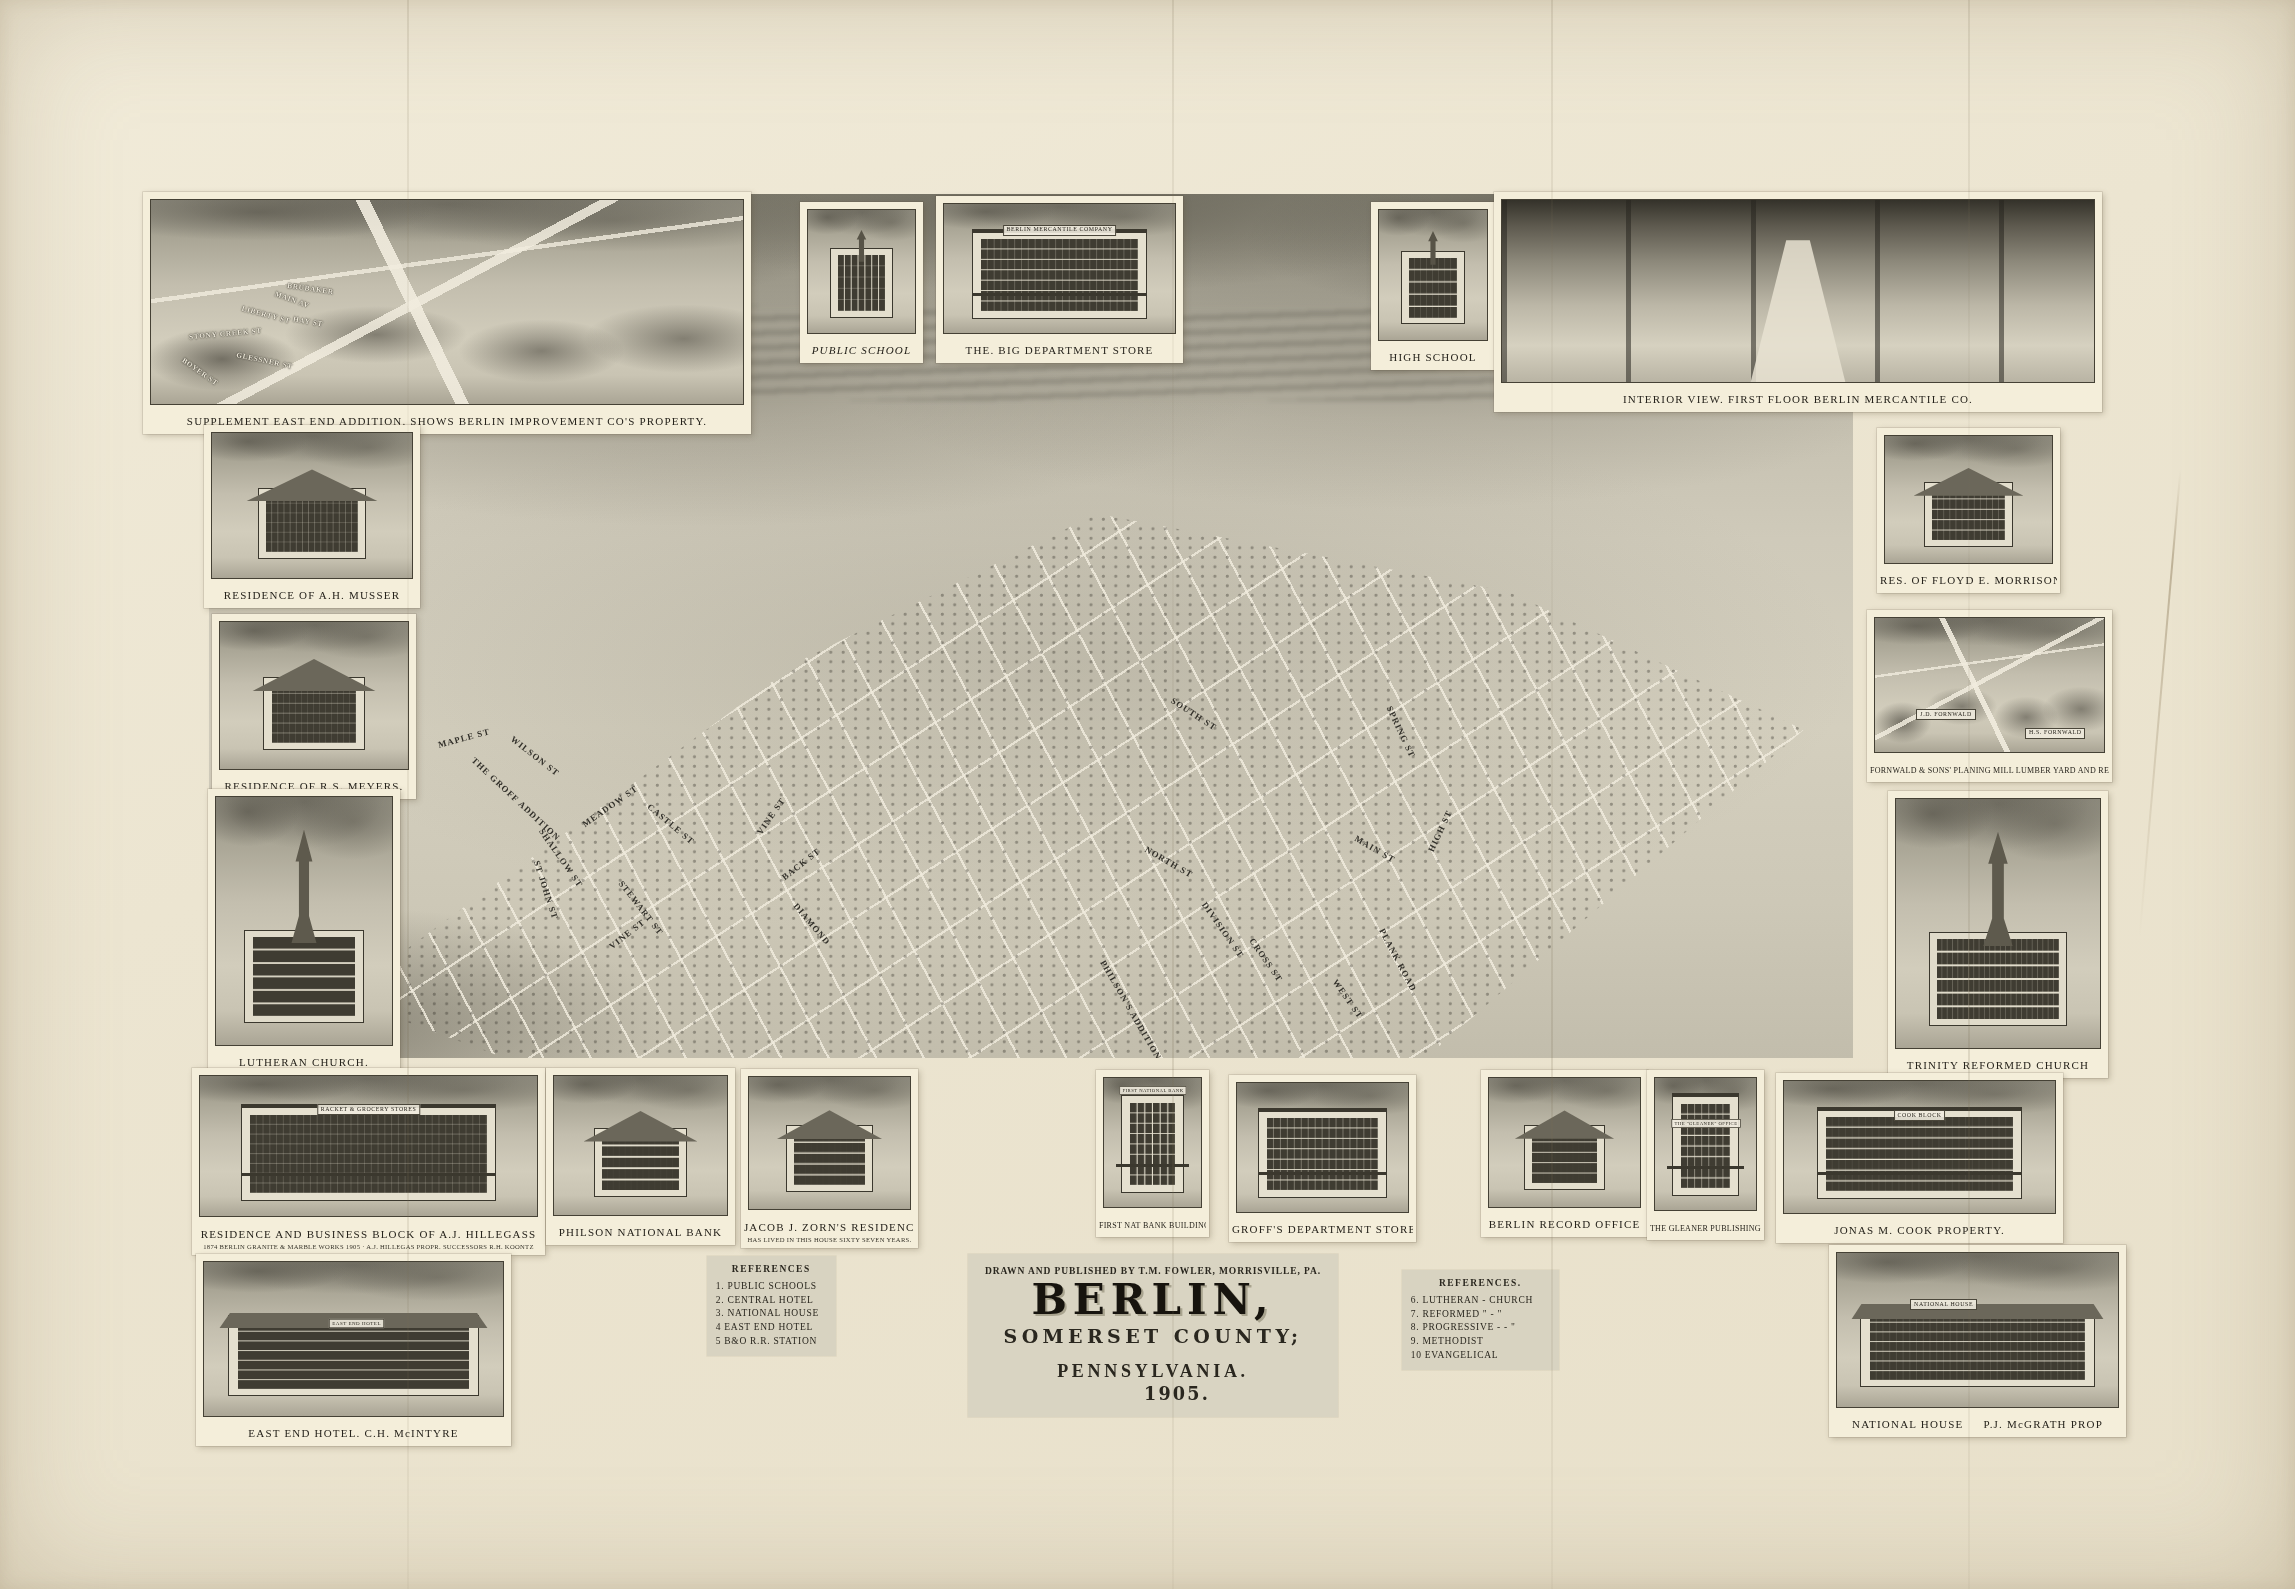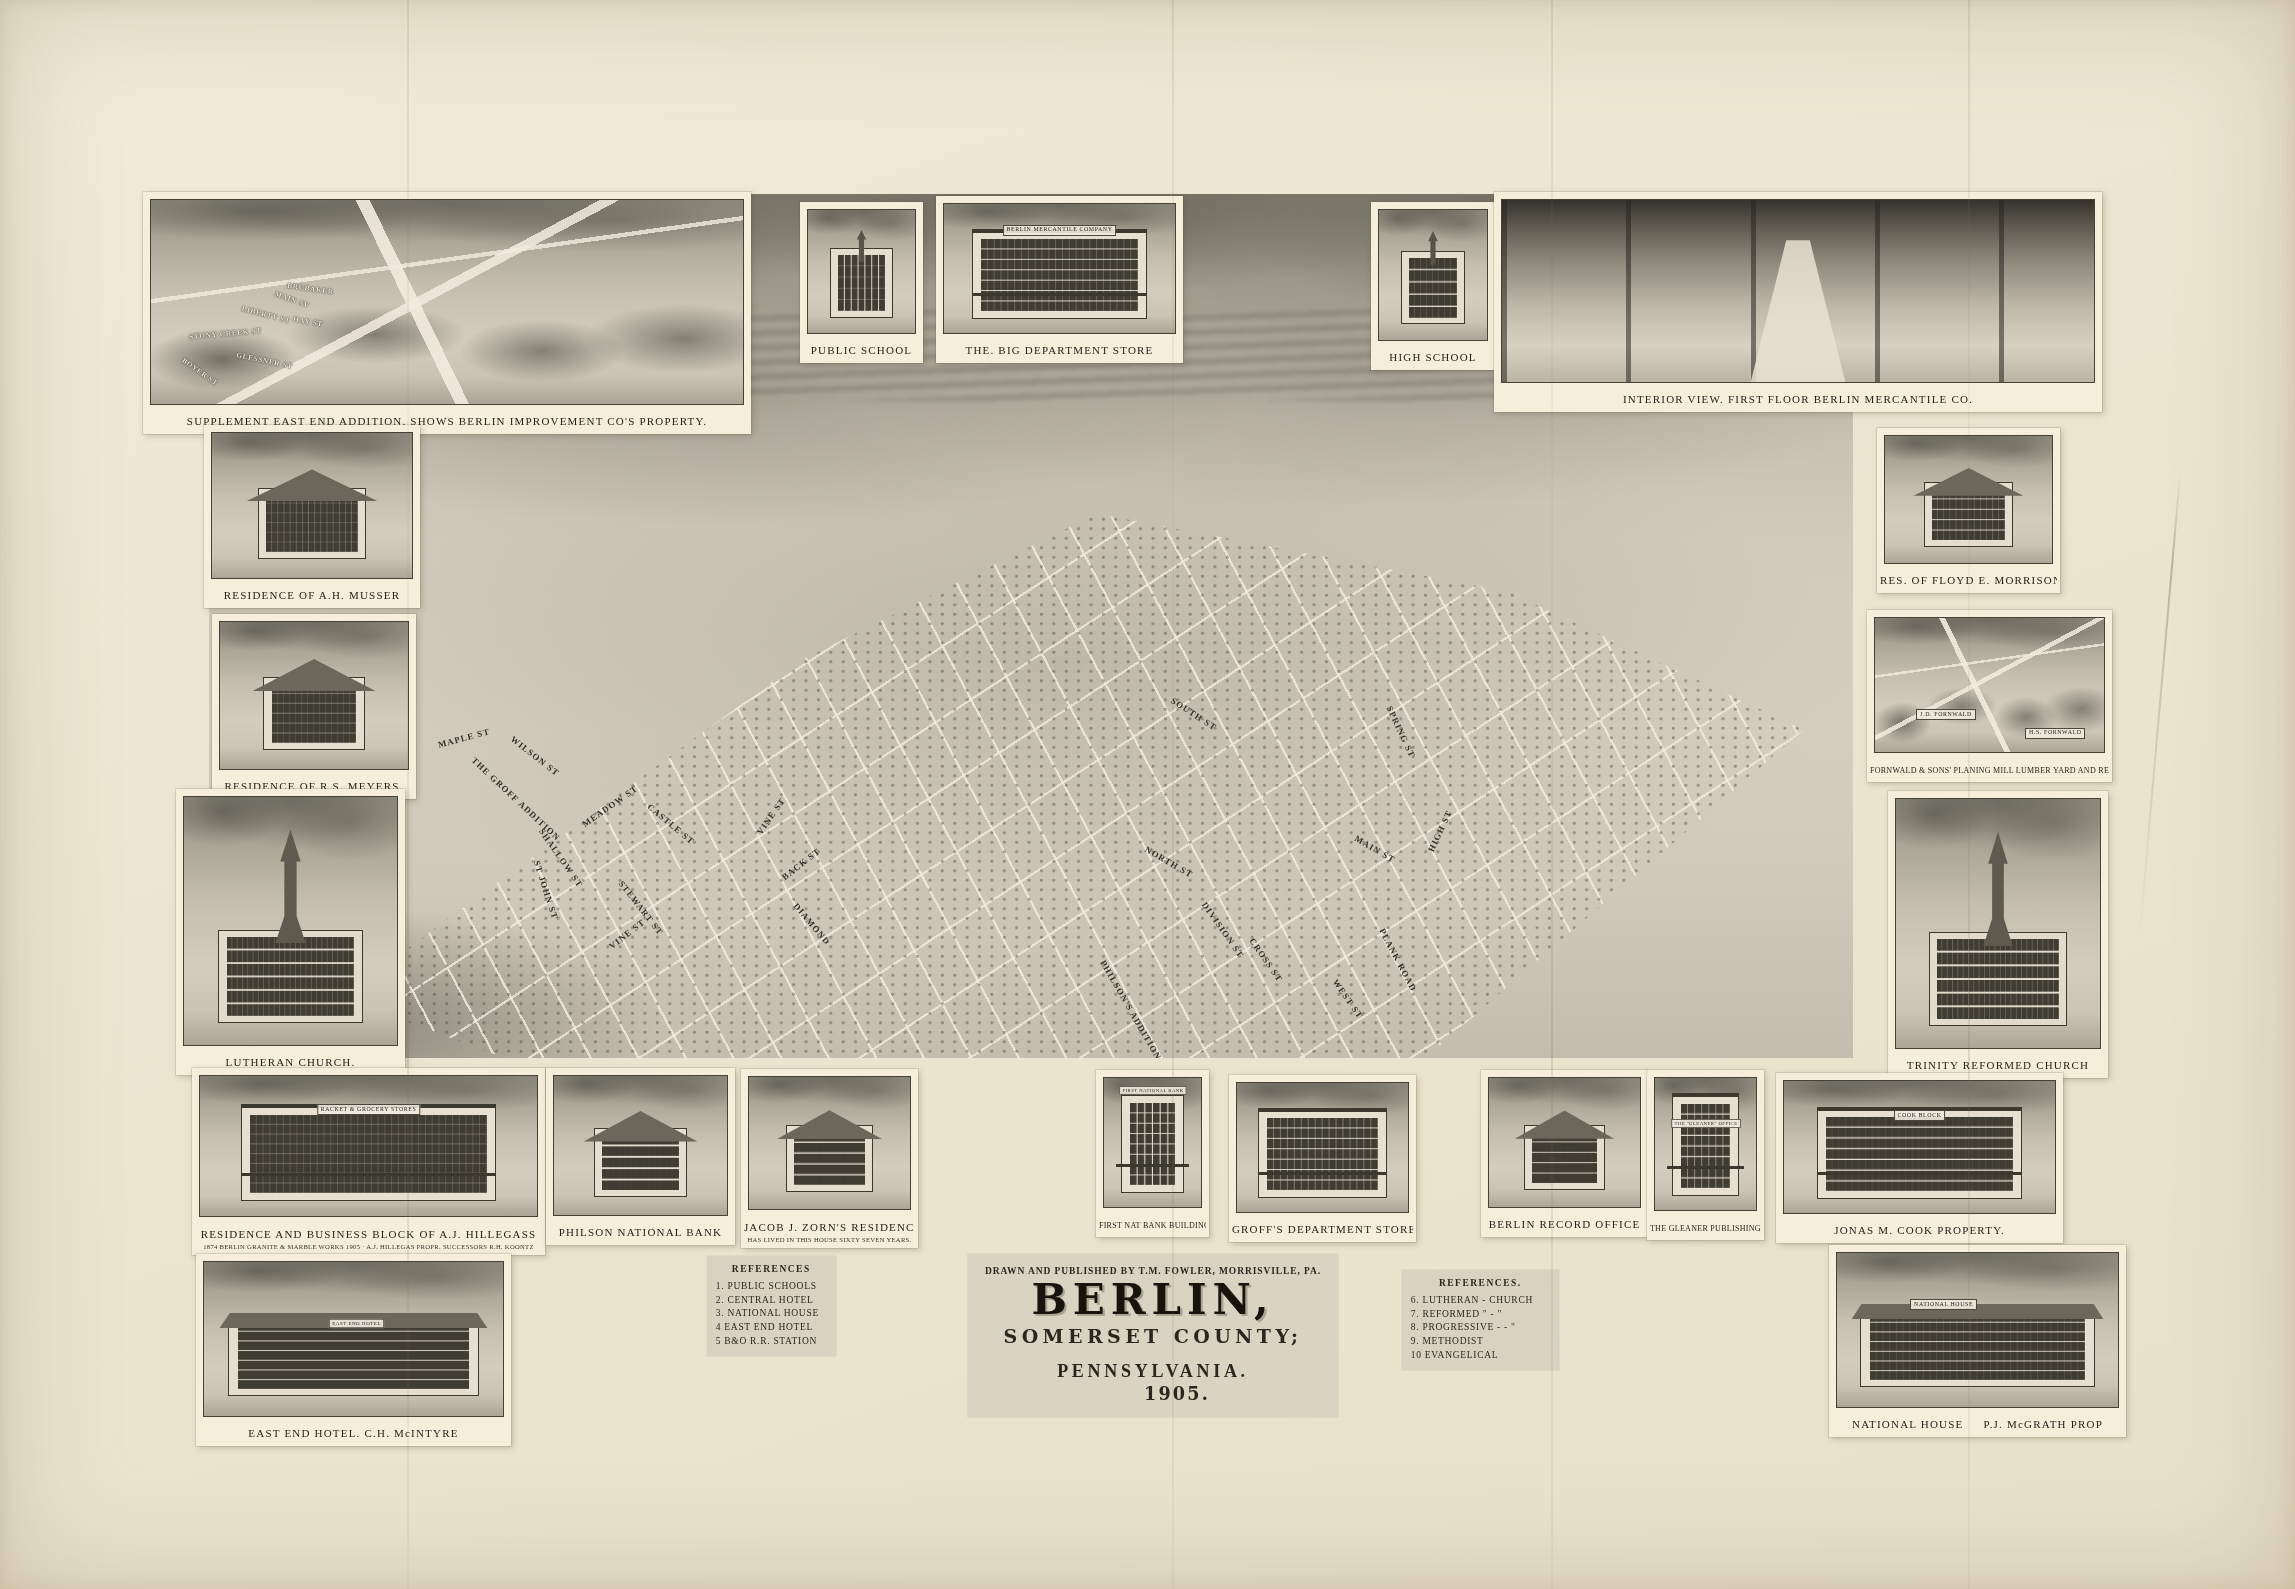--- a/index.html
+++ b/index.html
@@ -167,21 +167,21 @@
       <span class="sup-street" style="left:15.1%;top:54%;transform:rotate(15deg)">LIBERTY ST</span>
       <span class="sup-street" style="left:23.9%;top:57.3%;transform:rotate(10deg)">HAY ST</span>
       <span class="sup-street" style="left:14.4%;top:76.3%;transform:rotate(12deg)">GLESSNER ST</span>
       <span class="sup-street" style="left:4.6%;top:82%;transform:rotate(35deg)">BOYER ST</span>
       <span class="sup-street" style="left:20.8%;top:46.7%;transform:rotate(20deg)">MAIN AV</span>
       <span class="sup-street" style="left:22.9%;top:41%;transform:rotate(8deg)">BRUBAKER</span>
     </div>
     <div class="cap">SUPPLEMENT EAST END ADDITION. SHOWS BERLIN IMPROVEMENT CO'S PROPERTY.</div>
   </div>
 
-  <div class="vig v-school" style="left:800px;top:202px;width:123px;height:161px;">
+  <div class="vig v-school" style="left:800px;top:202px;width:123px;height:161px;font-style:italic;">
     <div class="art"></div>
     <div class="cap">PUBLIC SCHOOL</div>
   </div>
 
   <div class="vig v-store" style="left:936px;top:196px;width:247px;height:167px;">
     <div class="art">
       <span class="sign" style="top:16%;left:50%;transform:translateX(-50%)">BERLIN MERCANTILE COMPANY</span>
     </div>
     <div class="cap">THE. BIG DEPARTMENT STORE</div>
   </div>
@@ -199,21 +199,21 @@
   <div class="vig v-house" style="left:204px;top:425px;width:216px;height:183px;">
     <div class="art"></div>
     <div class="cap">RESIDENCE OF A.H. MUSSER</div>
   </div>
 
   <div class="vig v-house" style="left:212px;top:614px;width:204px;height:185px;">
     <div class="art"></div>
     <div class="cap">RESIDENCE OF R.S. MEYERS.</div>
   </div>
 
-  <div class="vig v-church" style="left:176px;top:789px;width:229px;height:286px;">
+  <div class="vig v-church" style="left:208px;top:789px;width:192px;height:286px;">
     <div class="art"></div>
     <div class="cap">LUTHERAN CHURCH.</div>
   </div>
 
   <div class="vig v-house" style="left:1877px;top:428px;width:183px;height:165px;">
     <div class="art"></div>
     <div class="cap">RES. OF FLOYD E. MORRISON.</div>
   </div>
 
   <div class="vig v-aerial" style="left:1867px;top:610px;width:245px;height:172px;">

